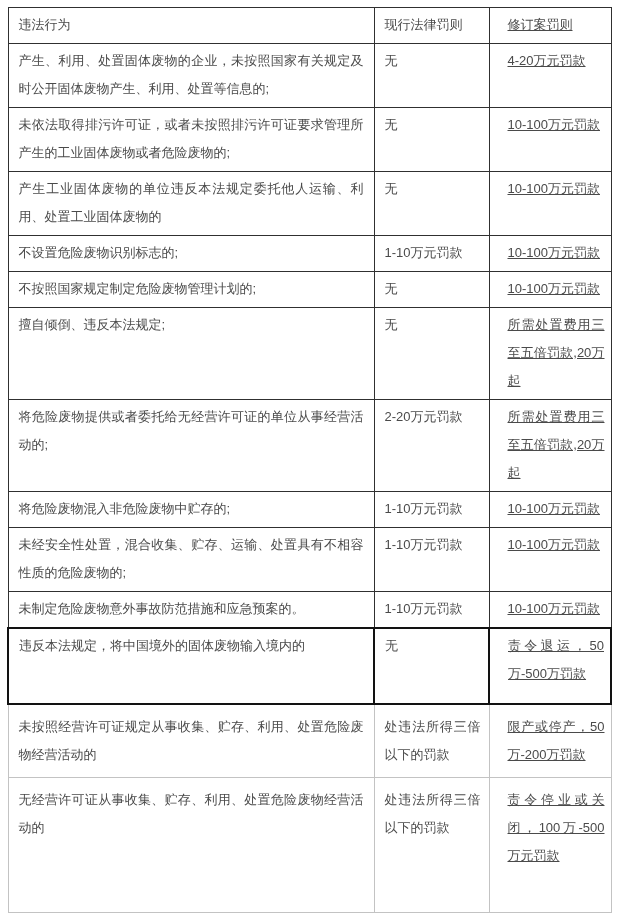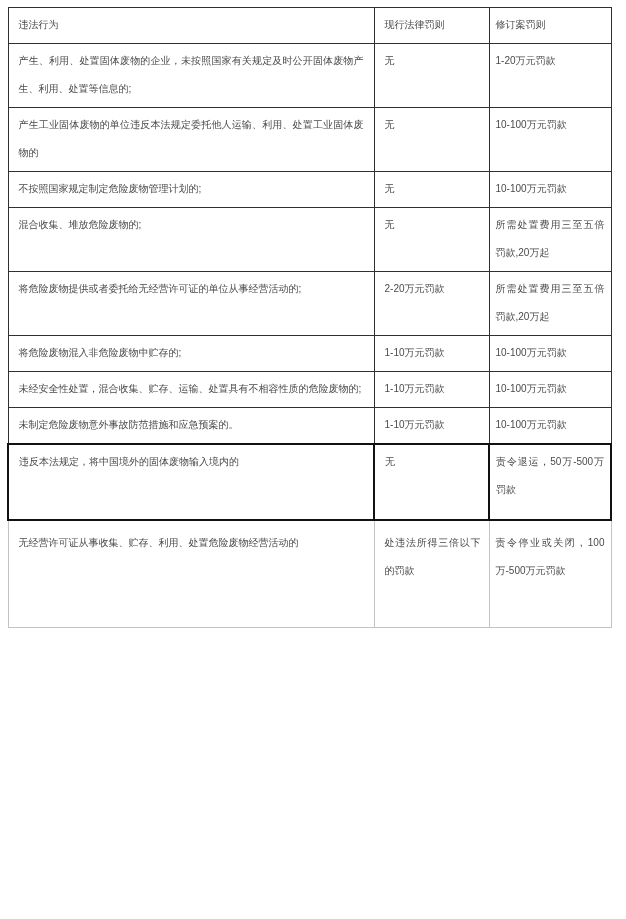--- a/index.html
+++ b/index.html
@@ -24,28 +24,28 @@
     table-layout:fixed;
     width:603px;
     margin:7px 0 0 7px;
     background:var(--bg);
   }
   th,td{
     border:1px solid var(--border-dark);
     vertical-align:top;
     text-align:justify;
     font-weight:400;
-    font-size:10px;
+    font-size:13px;
     line-height:28px;
     color:var(--text);
     word-break:break-all;
     padding:3px 10px 4px 10px;
   }
   th:nth-child(2),td:nth-child(2){padding-right:8px;}
-  th:nth-child(3),td:nth-child(3){padding-left:6px;padding-right:6px;}
+  th:nth-child(3),td:nth-child(3){padding-left:18px;padding-right:6px;text-decoration:underline;}
   tr.r-heavy td{
     border-width:2px;
     border-color:var(--border-heavy);
     padding-bottom:15px;
   }
   tr.r-light td{
     border-color:var(--border-light);
     padding-top:8px;
     padding-bottom:8px;
   }
@@ -67,34 +67,44 @@
     <tr>
       <th>违法行为</th>
       <th>现行法律罚则</th>
       <th>修订案罚则</th>
     </tr>
   </thead>
   <tbody>
     <tr class="r-dark">
       <td>产生、利用、处置固体废物的企业，未按照国家有关规定及时公开固体废物产生、利用、处置等信息的;</td>
       <td>无</td>
-      <td>1-20万元罚款</td>
+      <td>4-20万元罚款</td>
+    </tr>
+    <tr class="r-dark">
+      <td>未依法取得排污许可证，或者未按照排污许可证要求管理所产生的工业固体废物或者危险废物的;</td>
+      <td>无</td>
+      <td>10-100万元罚款</td>
     </tr>
     <tr class="r-dark">
       <td>产生工业固体废物的单位违反本法规定委托他人运输、利用、处置工业固体废物的</td>
       <td>无</td>
+      <td>10-100万元罚款</td>
+    </tr>
+    <tr class="r-dark">
+      <td>不设置危险废物识别标志的;</td>
+      <td>1-10万元罚款</td>
       <td>10-100万元罚款</td>
     </tr>
     <tr class="r-dark">
       <td>不按照国家规定制定危险废物管理计划的;</td>
       <td>无</td>
       <td>10-100万元罚款</td>
     </tr>
     <tr class="r-dark">
-      <td>混合收集、堆放危险废物的;</td>
+      <td>擅自倾倒、违反本法规定;</td>
       <td>无</td>
       <td>所需处置费用三至五倍罚款,20万起</td>
     </tr>
     <tr class="r-dark">
       <td>将危险废物提供或者委托给无经营许可证的单位从事经营活动的;</td>
       <td>2-20万元罚款</td>
       <td>所需处置费用三至五倍罚款,20万起</td>
     </tr>
     <tr class="r-dark">
       <td>将危险废物混入非危险废物中贮存的;</td>
@@ -109,19 +119,24 @@
     <tr class="r-dark">
       <td>未制定危险废物意外事故防范措施和应急预案的。</td>
       <td>1-10万元罚款</td>
       <td>10-100万元罚款</td>
     </tr>
     <tr class="r-heavy">
       <td>违反本法规定，将中国境外的固体废物输入境内的</td>
       <td>无</td>
       <td>责令退运，50万-500万罚款</td>
     </tr>
+    <tr class="r-light">
+      <td>未按照经营许可证规定从事收集、贮存、利用、处置危险废物经营活动的</td>
+      <td>处违法所得三倍以下的罚款</td>
+      <td>限产或停产，50万-200万罚款</td>
+    </tr>
     <tr class="r-light r-last">
       <td>无经营许可证从事收集、贮存、利用、处置危险废物经营活动的</td>
       <td>处违法所得三倍以下的罚款</td>
       <td>责令停业或关闭，100万-500万元罚款</td>
     </tr>
   </tbody>
 </table>
 
 </body></html>

